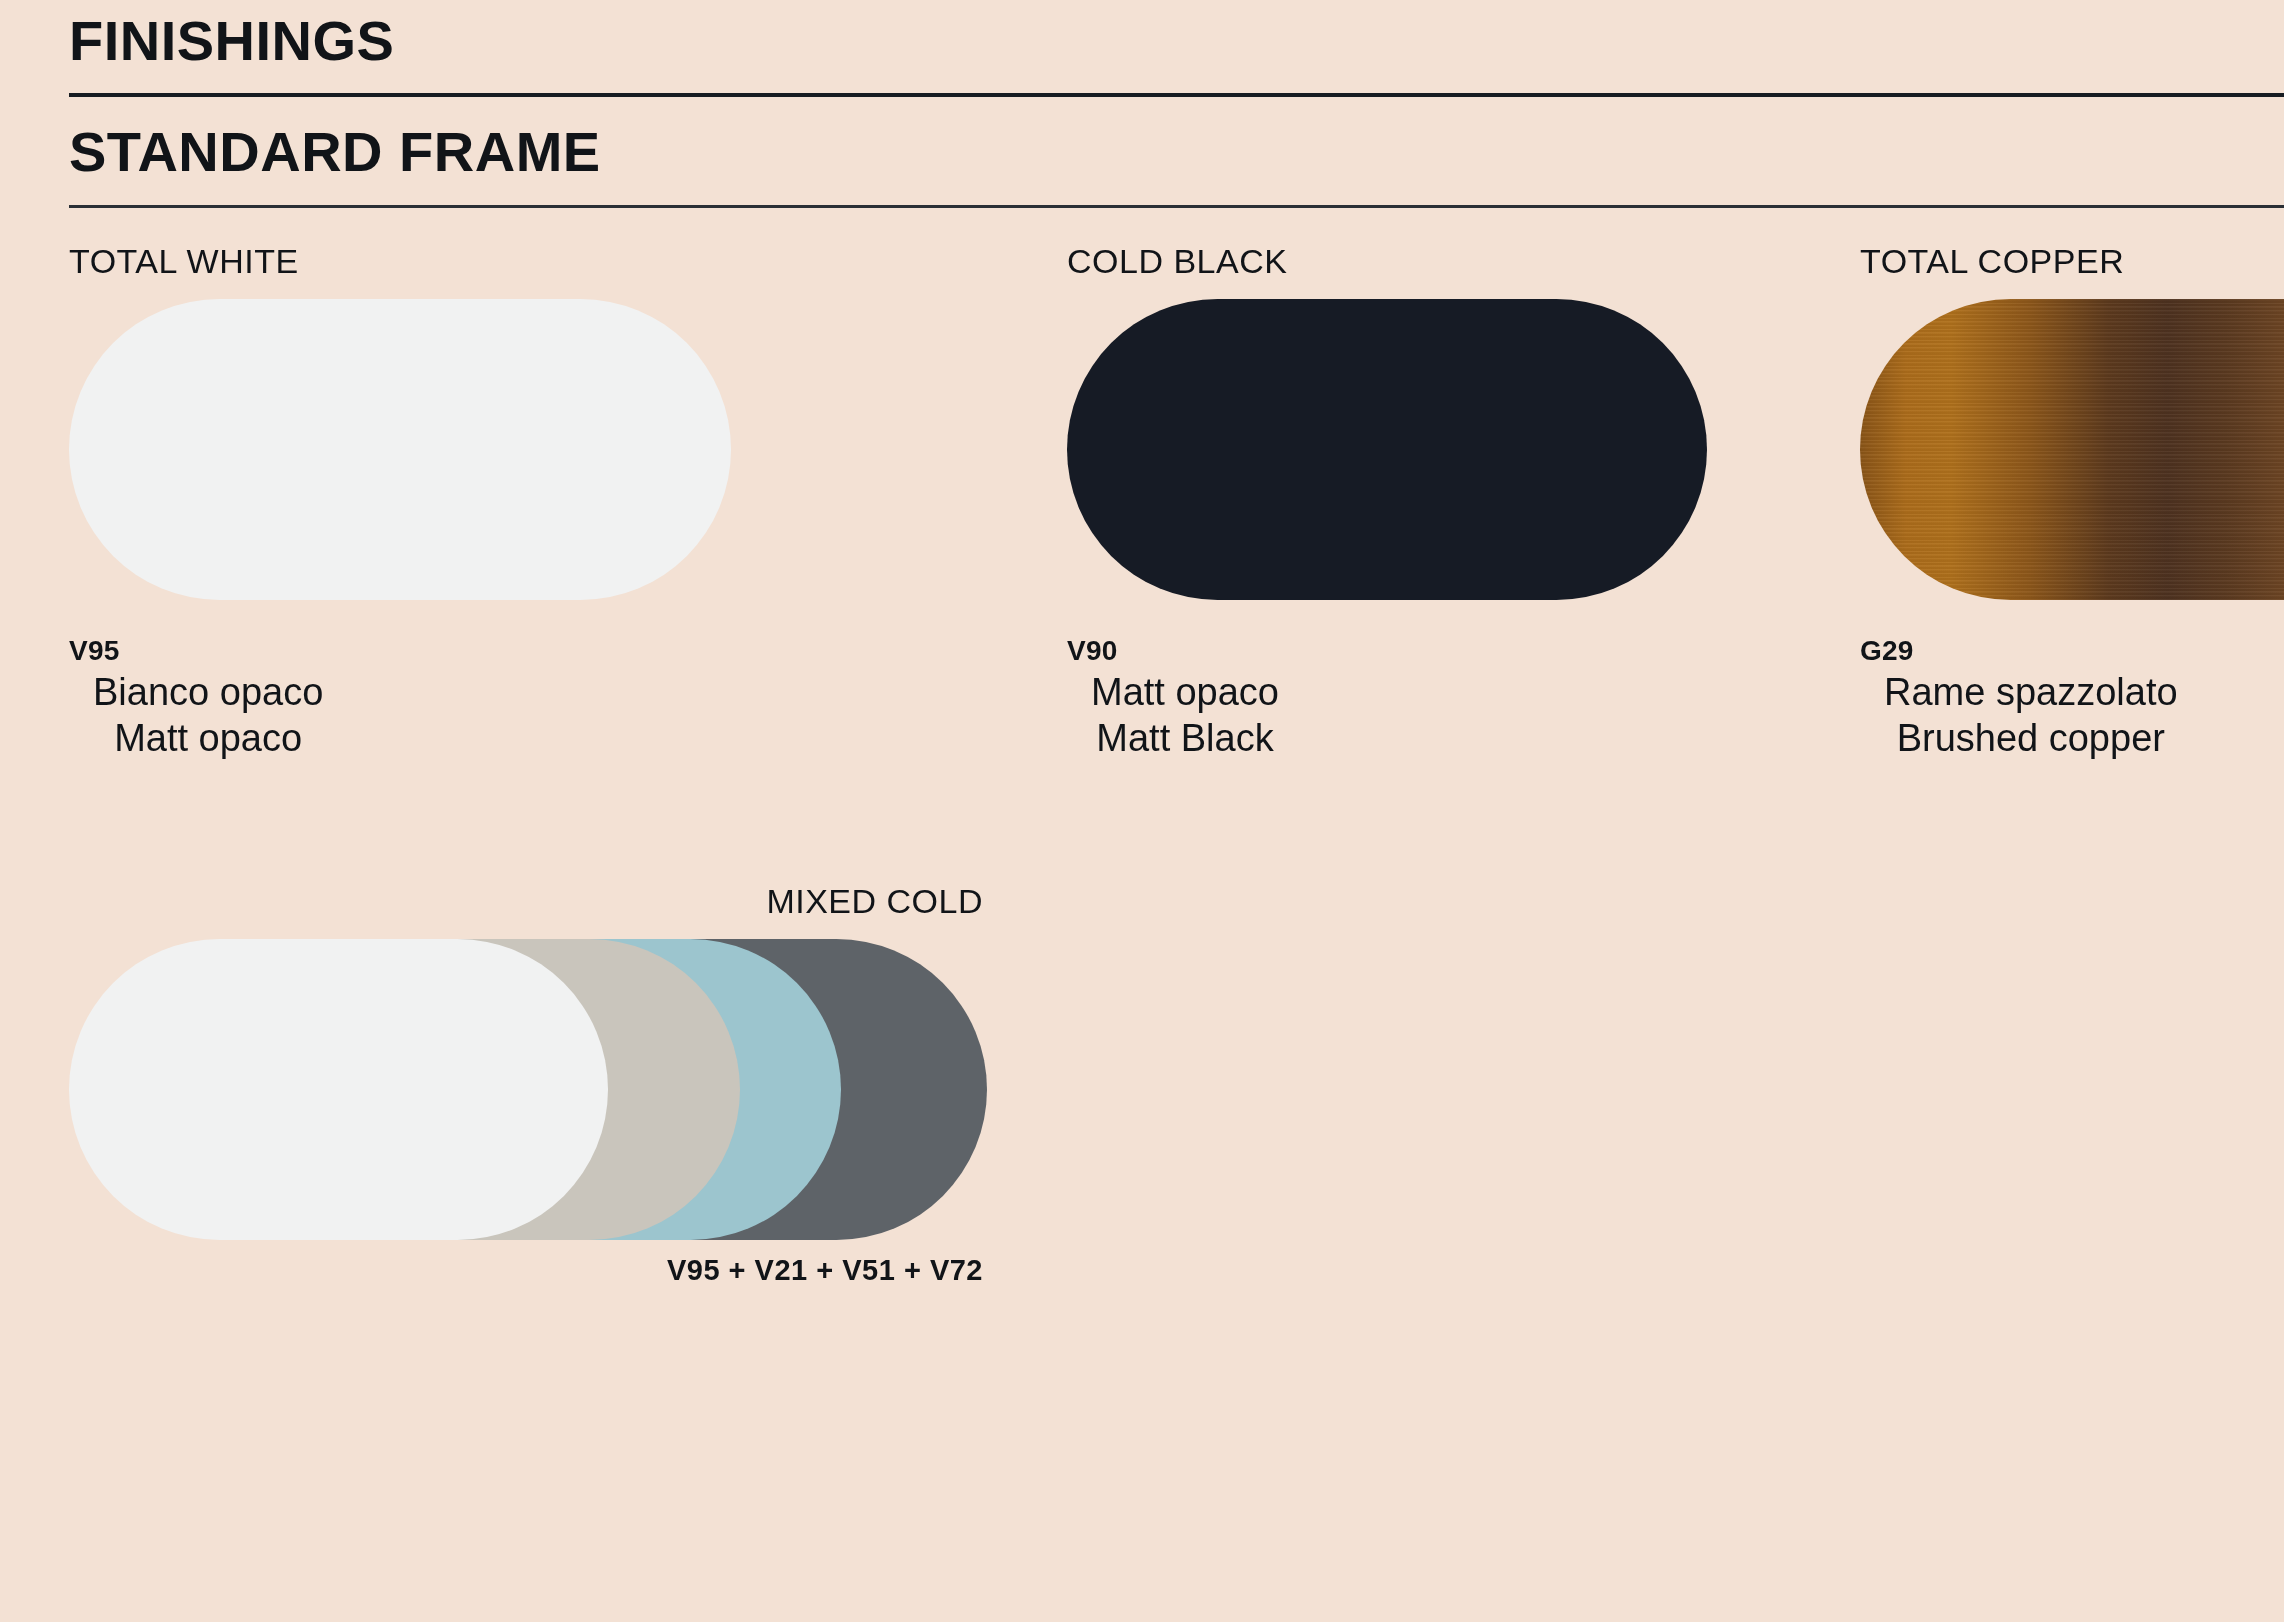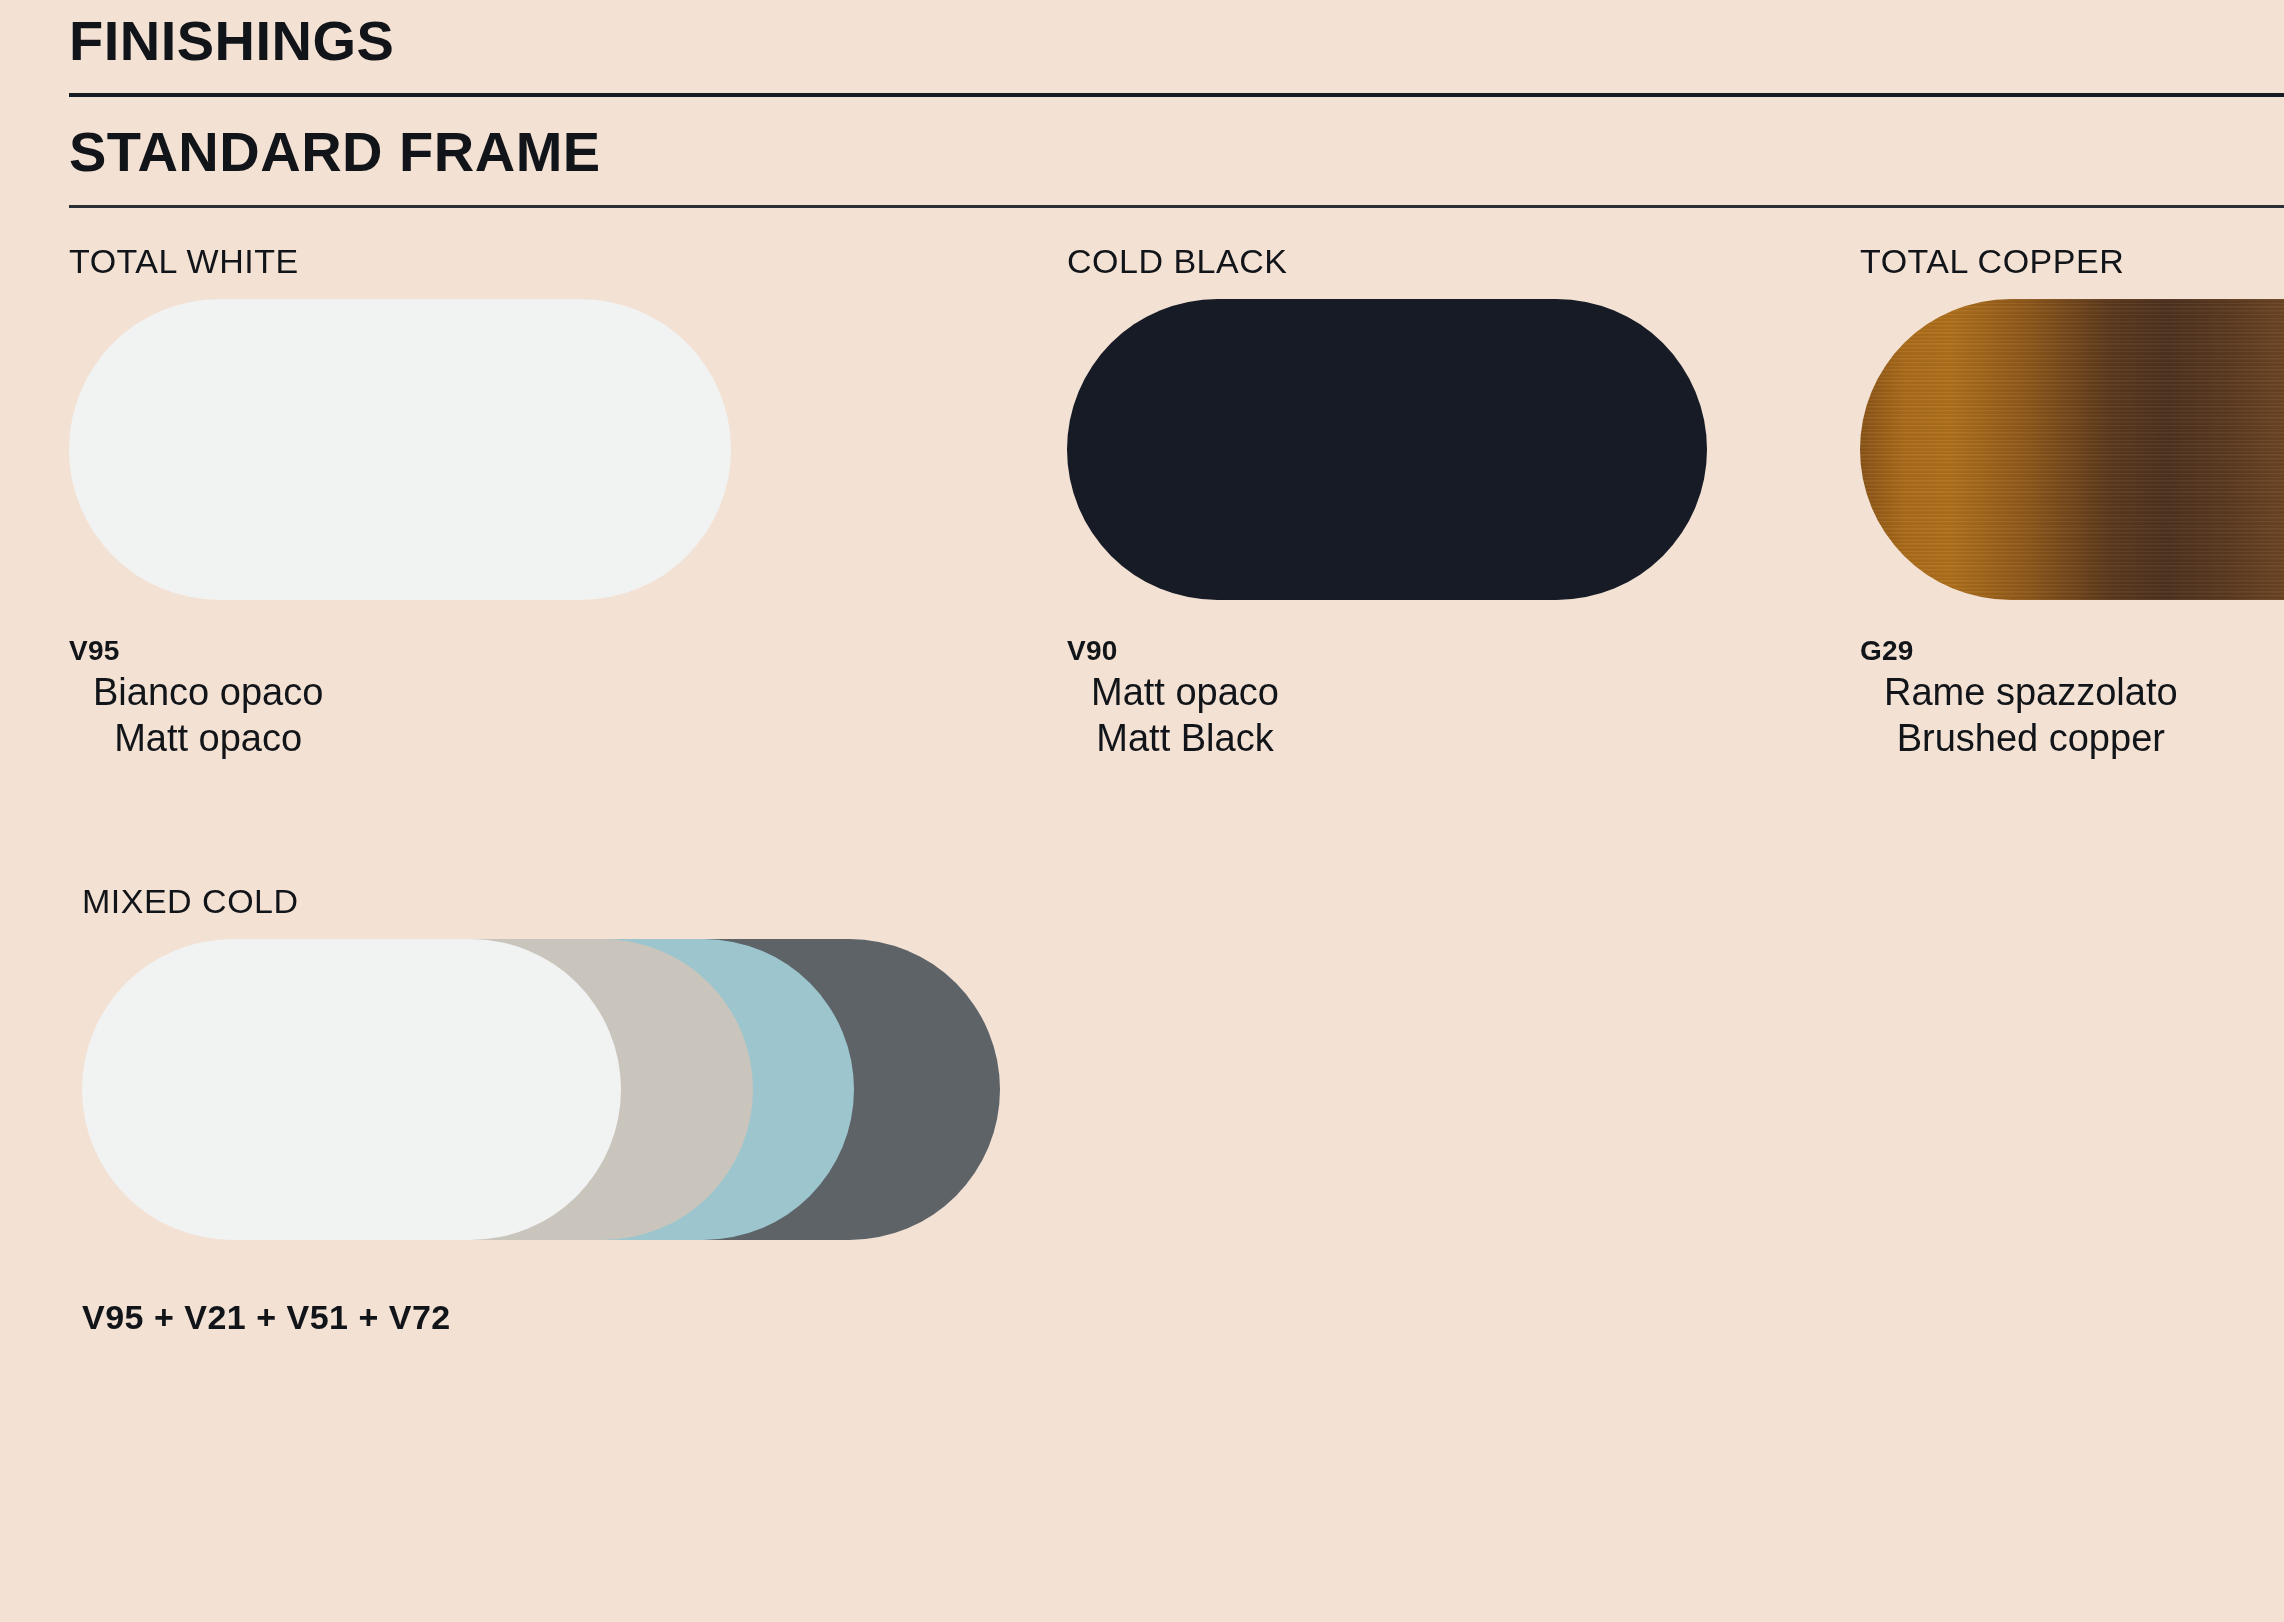--- a/index.html
+++ b/index.html
@@ -148,25 +148,25 @@
   .stack-warm { width: 731px; }
 
   .layer {
     position: absolute;
     top: 0;
     height: 301px;
     border-radius: 4568px;
   }
 
   .mix-code {
-    font-size: 34px;
-    font-weight: 700;
-    letter-spacing: 0.5px;
-    line-height: 1;
-    margin-top: 60px;
+    font-size: 29px;
+    font-weight: 700;
+    letter-spacing: 0.5px;
+    line-height: 1;
+    margin-top: 16px;
     white-space: nowrap;
   }
 </style>
 </head>
 <body>
 
 <div class="page">
 
   <h1 class="title-main">FINISHINGS</h1>
   <div class="rule"></div>
@@ -209,21 +209,21 @@
           <div class="name-line">Rame spazzolato</div>
           <div class="name-line">Brushed copper</div>
         </div>
       </div>
     </div>
 
   </div>
 
   <div class="row row-bottom">
 
-    <div class="cell" style="left:13px;">
+    <div class="cell" style="left:0px;text-align:right;">
       <div class="cat-label">MIXED COLD</div>
       <div class="stack stack-cold">
         <div class="layer" style="left:301px; width:617px; background:#5e6368; z-index:1;"></div>
         <div class="layer" style="left:201px; width:571px; background:#9cc5ce; z-index:2;"></div>
         <div class="layer" style="left:100px; width:571px; background:#c9c5bc; z-index:3;"></div>
         <div class="layer" style="left:0px; width:539px; background:#f1f2f2; z-index:4;"></div>
       </div>
       <div class="mix-code">V95 + V21 + V51 + V72</div>
     </div>
 

